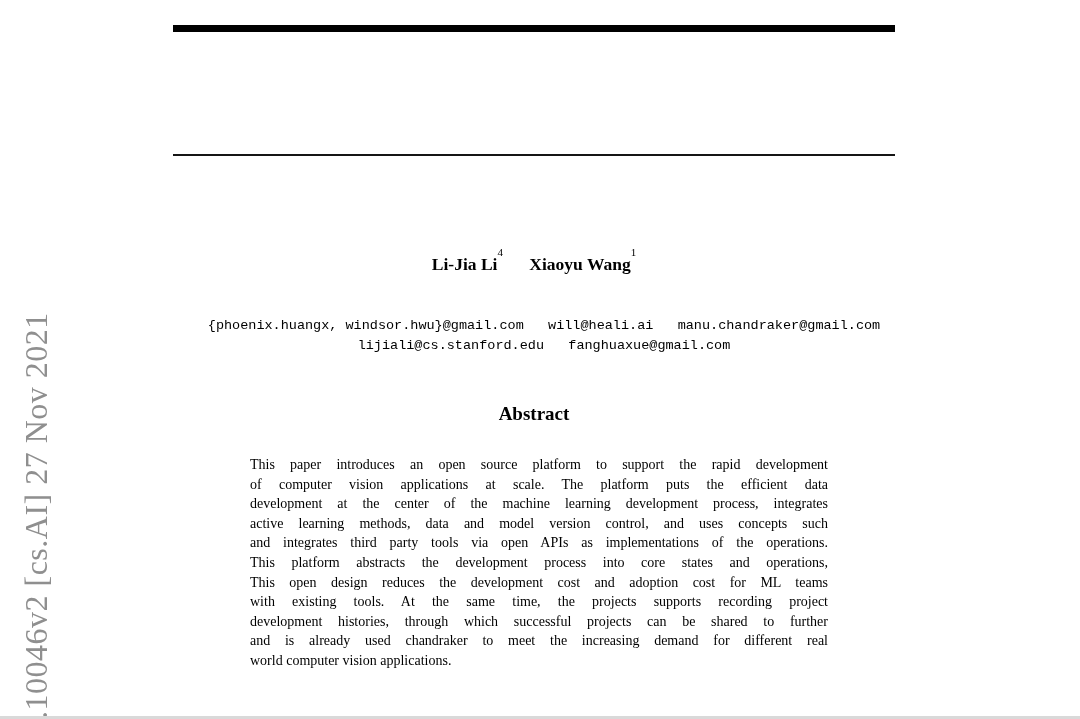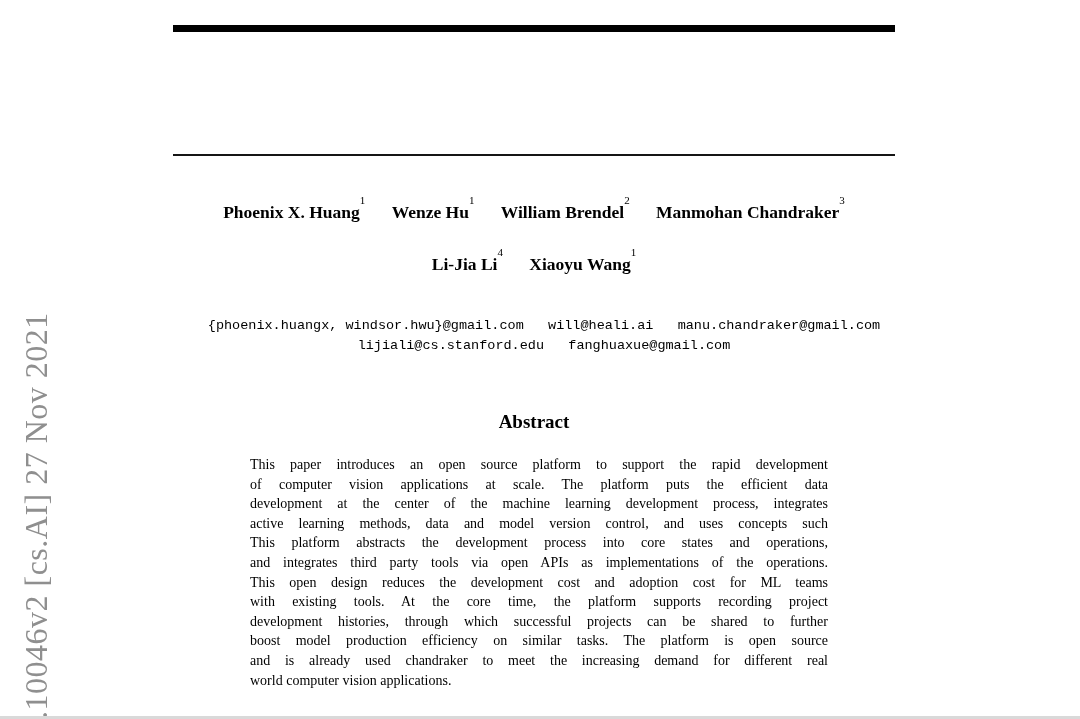--- a/index.html
+++ b/index.html
@@ -46,21 +46,21 @@
   .email-line {
     position: absolute; left: 140px; width: 808px;
     text-align: center;
     font-family: "Liberation Mono", monospace;
     font-size: 13.5px; white-space: pre;
   }
   .email-line-1 { top: 318px; }
   .email-line-2 { top: 338px; }
   .abstract-heading {
     position: absolute; left: 173px; top: 403px; width: 722px;
-    text-align: center; font-weight: bold; font-size: 19px; margin-top: 8px;
+    text-align: center; font-weight: bold; font-size: 19px;
   }
   .abstract-body {
     position: absolute; left: 250px; top: 455px; width: 578px;
     font-size: 14px; line-height: 19.6px;
   }
   .abs-line { text-align: justify; text-align-last: justify; }
   .abs-line:last-child { text-align: left; text-align-last: auto; }
   .watermark {
     position: absolute; left: 18px; top: 719px;
     transform: rotate(-90deg); transform-origin: 0 0;
@@ -78,48 +78,41 @@
 
 <div class="page">
 
   <div class="watermark">.10046v2  [cs.AI]  27 Nov 2021</div>
 
   <div class="rule-thick"></div>
 
 
   <div class="rule-thin"></div>
 
-  <div class="authors-row authors-row-1">
-    <span class="author"><span>Phoenix X. Huang</span><sup class="marker">1</sup></span>
-    <span class="author"><span>Wenze Hu</span><sup class="marker">1</sup></span>
-    <span class="author"><span>William Brendel</span><sup class="marker">2</sup></span>
-    <span class="author"><span>Manmohan Chandraker</span><sup class="marker">3</sup></span>
-  </div>
 
   <div class="authors-row authors-row-2">
     <span class="author"><span>Li-Jia Li</span><sup class="marker">4</sup></span>
     <span class="author"><span>Xiaoyu Wang</span><sup class="marker">1</sup></span>
   </div>
 
 
   <div class="email-line email-line-1">{phoenix.huangx, windsor.hwu}@gmail.com   will@heali.ai   manu.chandraker@gmail.com</div>
   <div class="email-line email-line-2">lijiali@cs.stanford.edu   fanghuaxue@gmail.com</div>
 
   <div class="abstract-heading">Abstract</div>
 
   <div class="abstract-body">
     <div class="abs-line">This paper introduces an open source platform to support the rapid development</div>
     <div class="abs-line">of computer vision applications at scale. The platform puts the efficient data</div>
     <div class="abs-line">development at the center of the machine learning development process, integrates</div>
     <div class="abs-line">active learning methods, data and model version control, and uses concepts such</div>
+    <div class="abs-line">and integrates third party tools via open APIs as implementations of the operations.</div>
     <div class="abs-line">This platform abstracts the development process into core states and operations,</div>
-    <div class="abs-line">and integrates third party tools via open APIs as implementations of the operations.</div>
     <div class="abs-line">This open design reduces the development cost and adoption cost for ML teams</div>
-    <div class="abs-line">with existing tools. At the core time, the platform supports recording project</div>
+    <div class="abs-line">with existing tools. At the same time, the projects supports recording project</div>
     <div class="abs-line">development histories, through which successful projects can be shared to further</div>
-    <div class="abs-line">boost model production efficiency on similar tasks. The platform is open source</div>
     <div class="abs-line">and is already used chandraker to meet the increasing demand for different real</div>
     <div class="abs-line">world computer vision applications.</div>
   </div>
 
   <div class="page-edge"></div>
 
 </div>
 
 </body></html>

